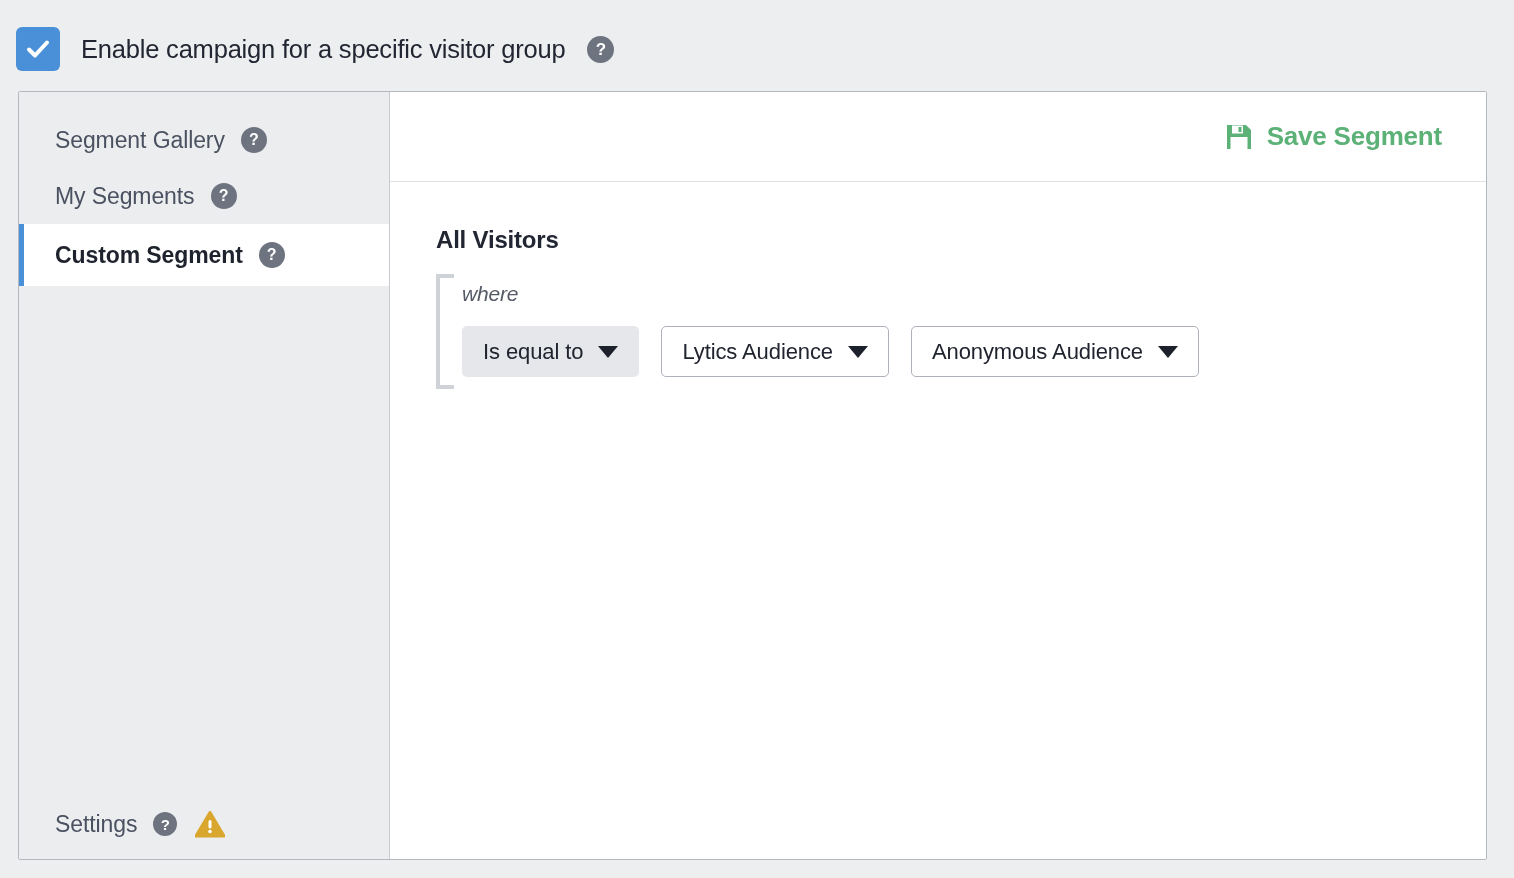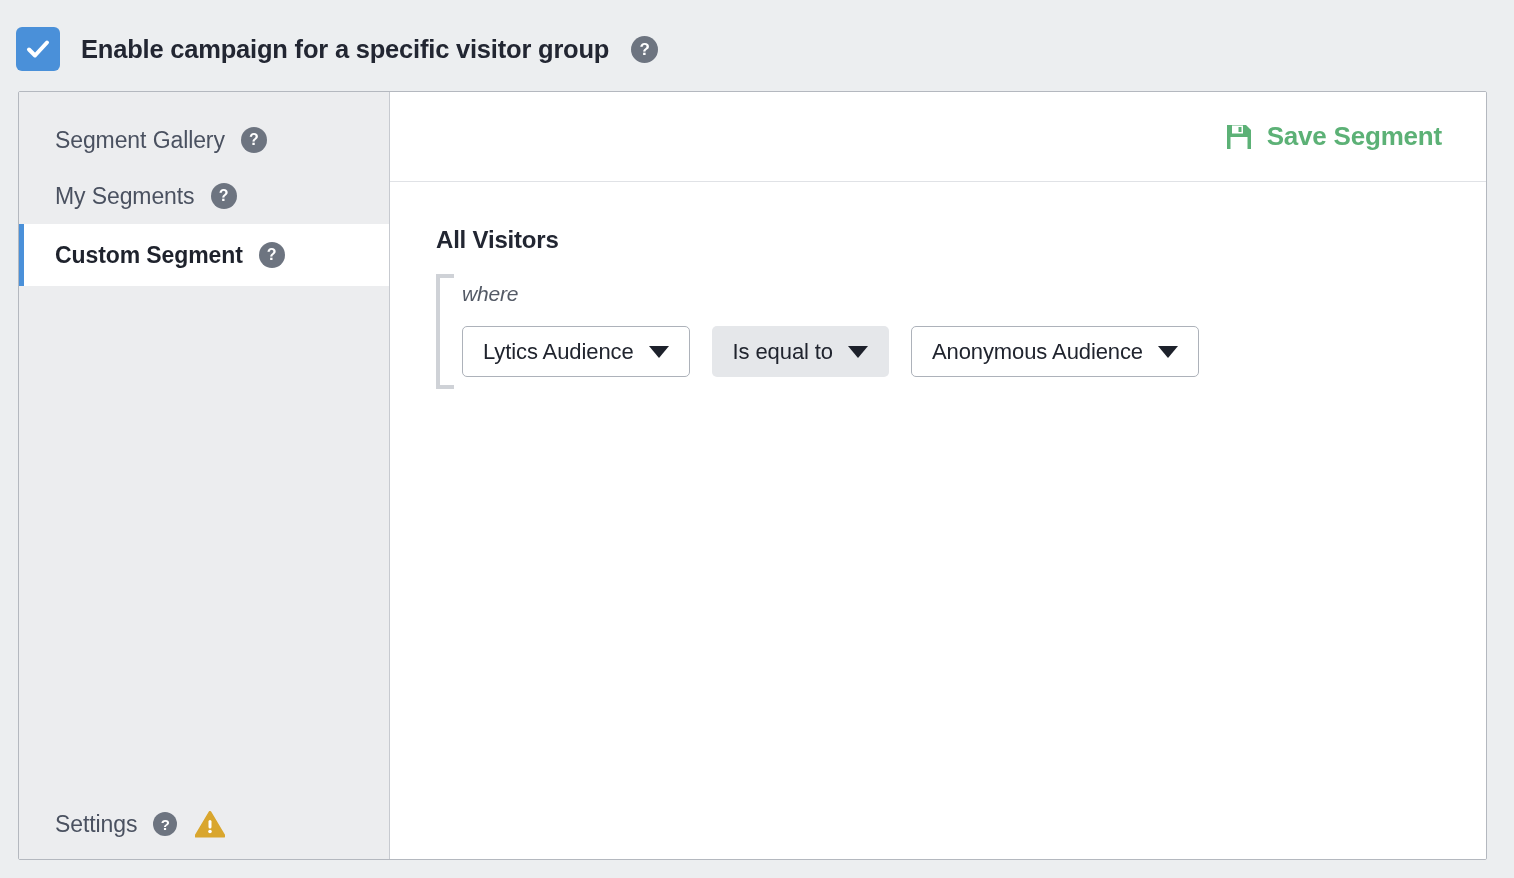--- a/index.html
+++ b/index.html
@@ -33,21 +33,21 @@
     display: flex;
     align-items: center;
     justify-content: center;
     flex: none;
     cursor: pointer;
   }
   .checkbox svg { display: block; }
   .enable-label {
     margin-left: 21px;
     font-size: 25.5px;
-    font-weight: bold;
+    font-weight: normal;
     color: #222632;
     letter-spacing: -0.2px;
     white-space: nowrap;
   }
 
   
   .help-icon {
     display: inline-flex;
     align-items: center;
     justify-content: center;
@@ -334,30 +334,30 @@
 
       <div class="segment-title">All Visitors</div>
 
       <div class="cond-group">
         <div class="bracket"></div>
 
         <div class="where-label">where</div>
 
         <div class="cond-row">
 
+          <div class="dropdown filled">
+            <span class="dd-label">Is equal to</span>
+            <span class="caret"></span>
+          </div>
+
           <div class="dropdown">
             <span class="dd-label">Lytics Audience</span>
             <span class="caret"></span>
           </div>
 
-          <div class="dropdown filled">
-            <span class="dd-label">Is equal to</span>
-            <span class="caret"></span>
-          </div>
-
           <div class="dropdown">
             <span class="dd-label">Anonymous Audience</span>
             <span class="caret"></span>
           </div>
 
         </div>
       </div>
 
 
     </div>

